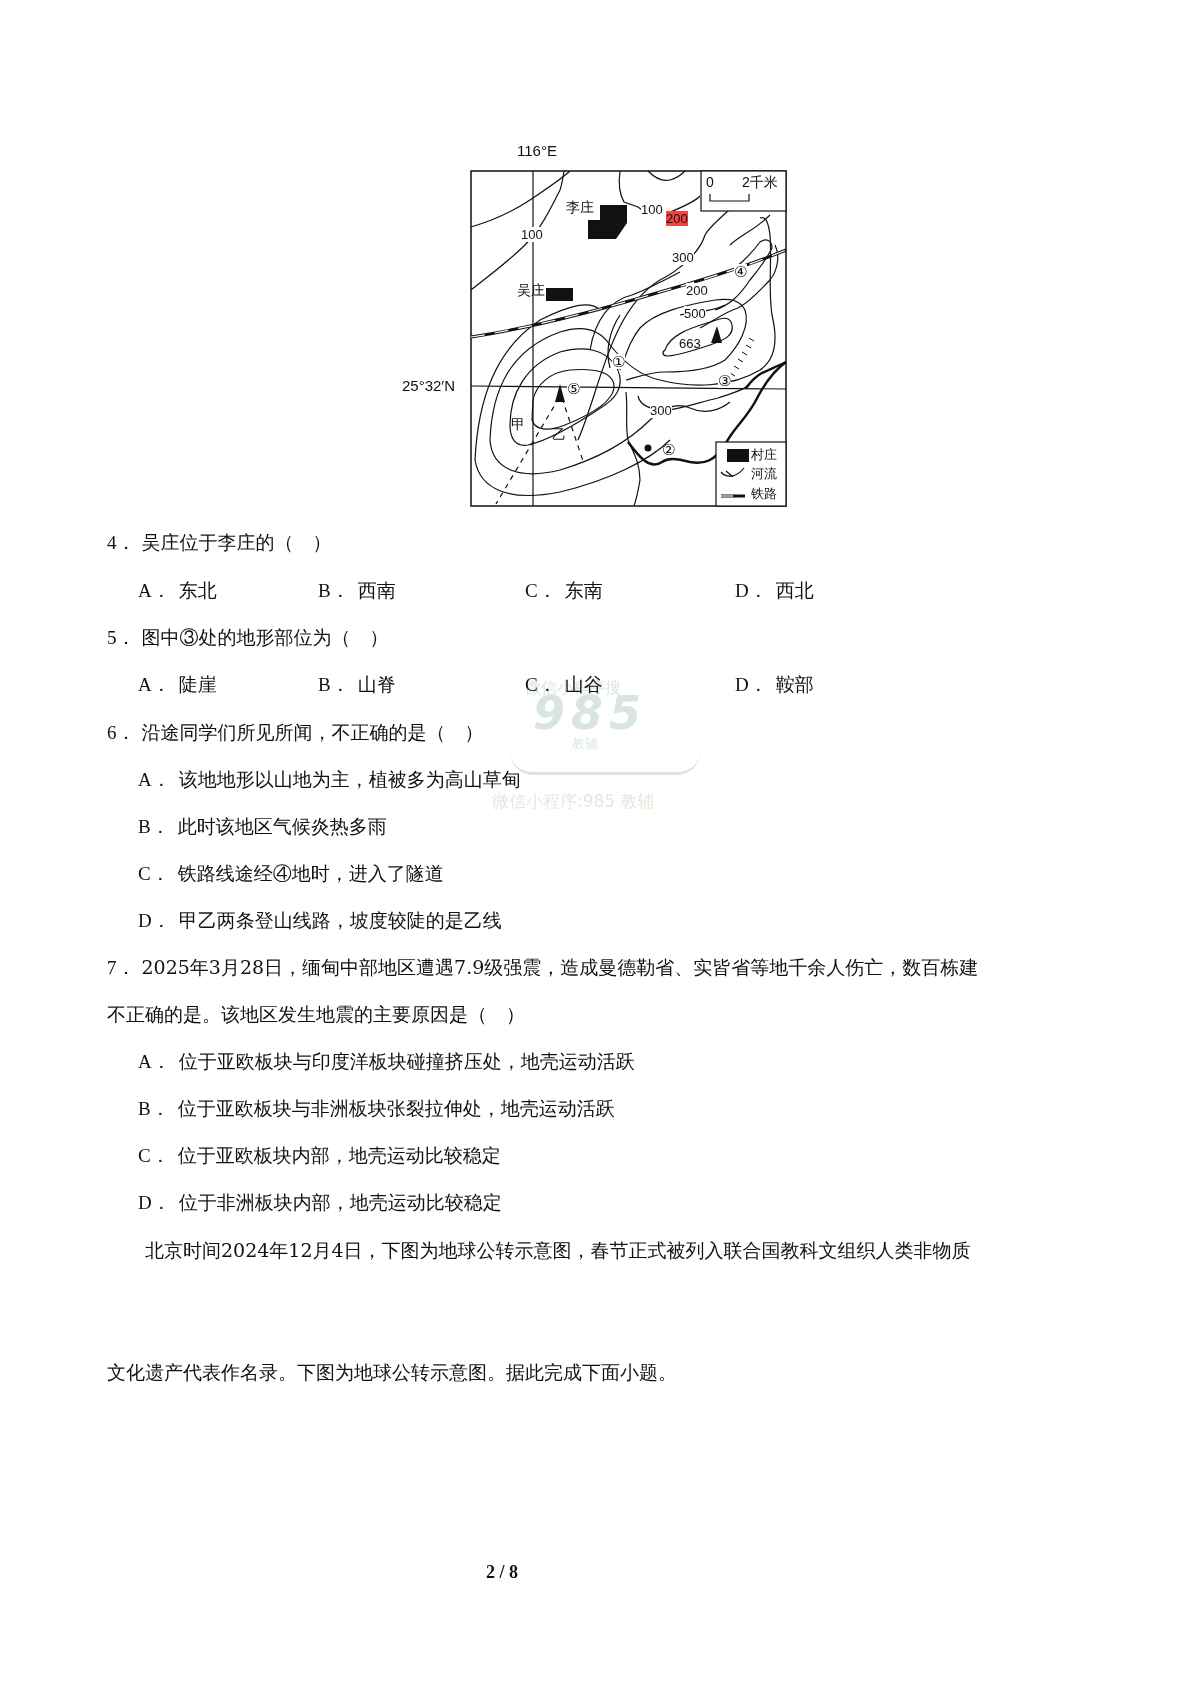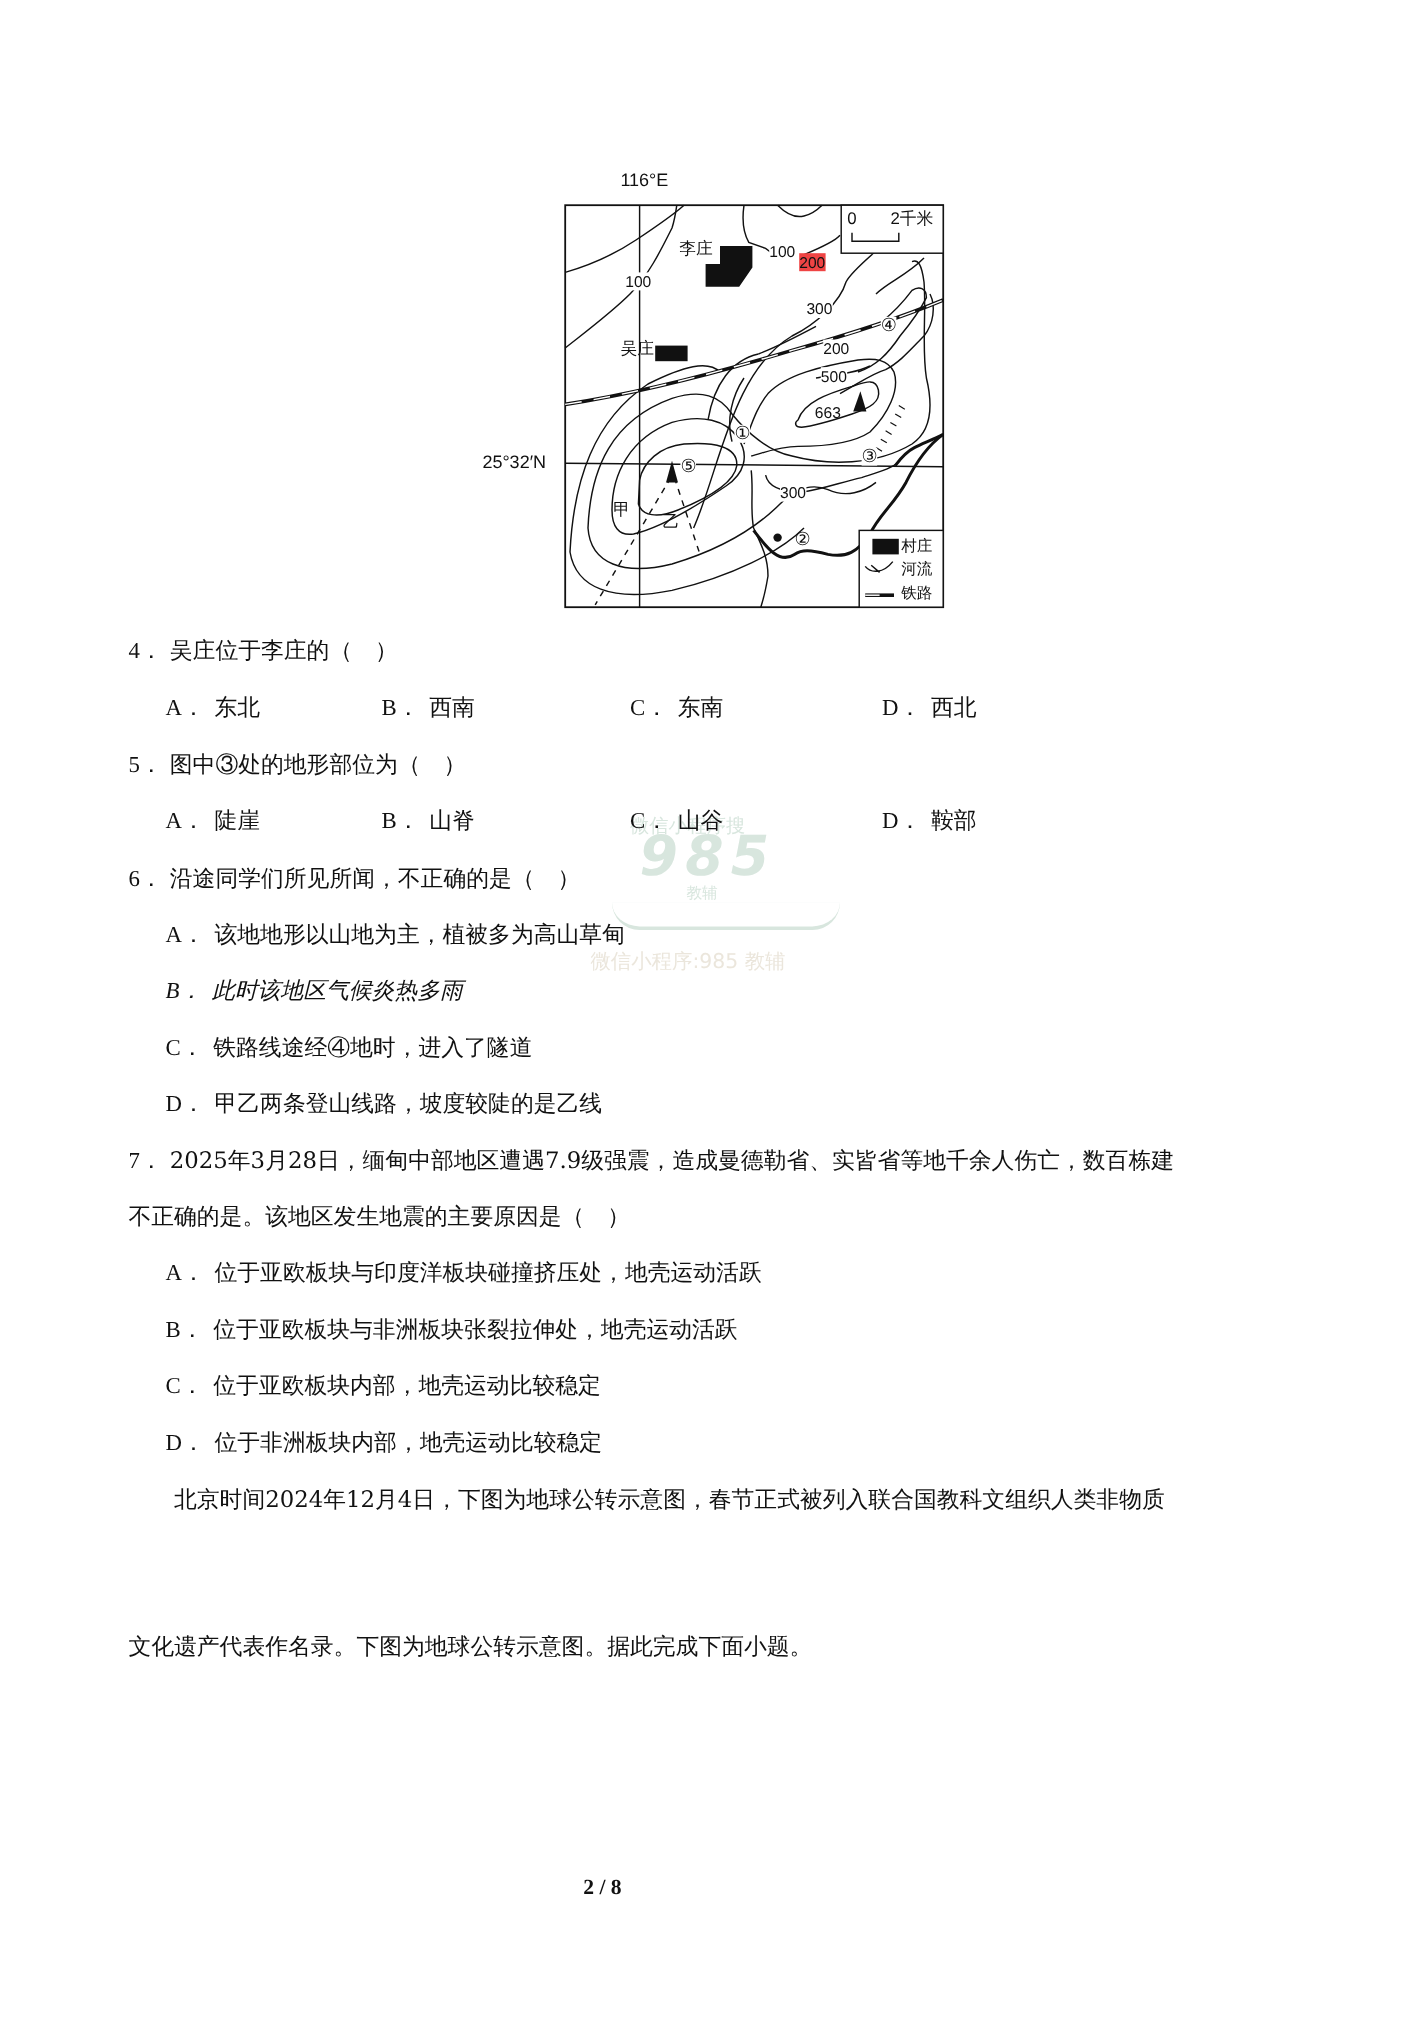--- a/index.html
+++ b/index.html
@@ -158,21 +158,21 @@
 </div>
 <div class="opt" style="left:138px;top:672px;text-align:center;"><span class="optlabel">A．</span><span>陡崖</span></div>
 <div class="opt" style="left:318px;top:672px;"><span class="optlabel">B．</span><span>山脊</span></div>
 <div class="opt" style="left:525px;top:672px;"><span class="optlabel">C．</span><span>山谷</span></div>
 <div class="opt" style="left:735px;top:672px;"><span class="optlabel">D．</span><span>鞍部</span></div>
 
 <div class="line" style="top:720px;">
   <span class="qnum">6．</span><span>沿途同学们所见所闻，不正确的是（　）</span>
 </div>
 <div class="opt" style="left:138px;top:767px;"><span class="optlabel">A．</span><span>该地地形以山地为主，植被多为高山草甸</span></div>
-<div class="opt" style="left:138px;top:814px;font-style:italic;"><span class="optlabel">B．</span><span>此时该地区气候炎热多雨</span></div>
+<div class="opt" style="left:138px;top:814px;"><span class="optlabel">B．</span><span>此时该地区气候炎热多雨</span></div>
 <div class="opt" style="left:138px;top:861px;"><span class="optlabel">C．</span><span>铁路线途经④地时，进入了隧道</span></div>
 <div class="opt" style="left:138px;top:908px;"><span class="optlabel">D．</span><span>甲乙两条登山线路，坡度较陡的是乙线</span></div>
 
 <div class="line" style="top:955px;">
   <span class="qnum">7．</span><span>2025年3月28日，缅甸中部地区遭遇7.9级强震，造成曼德勒省、实皆省等地千余人伤亡，数百栋建</span>
 </div>
 <div class="line" style="top:1002px;">
   <span>不正确的是。该地区发生地震的主要原因是（　）</span>
 </div>
 <div class="opt" style="left:138px;top:1049px;"><span class="optlabel">A．</span><span>位于亚欧板块与印度洋板块碰撞挤压处，地壳运动活跃</span></div>

